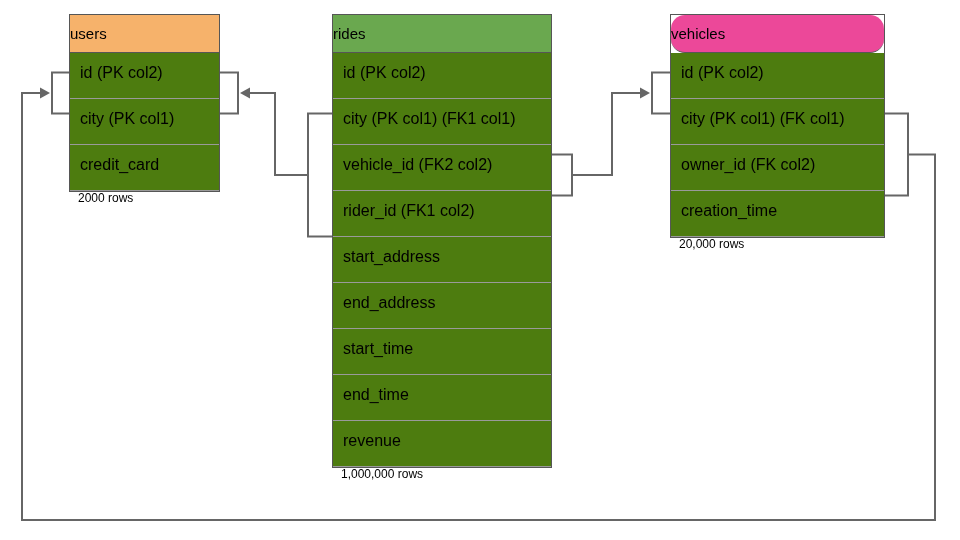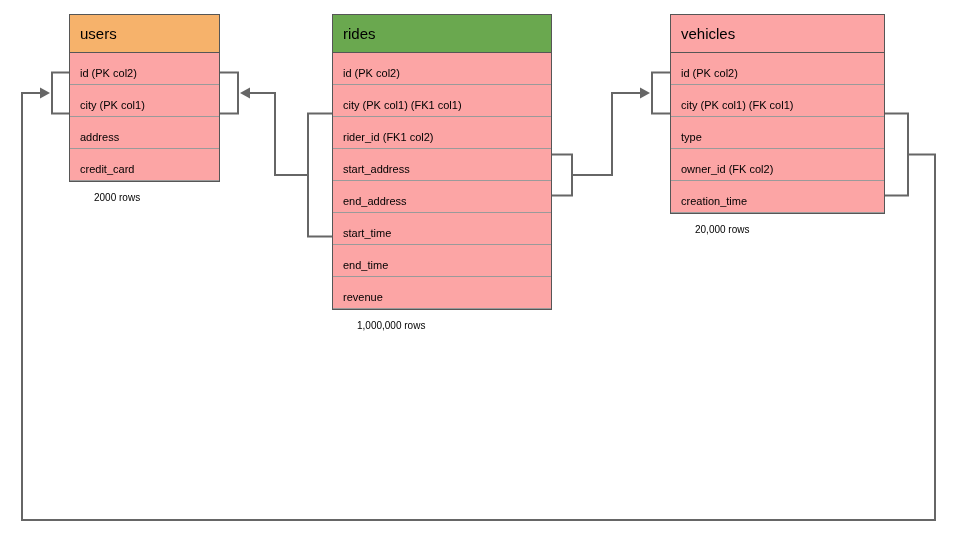--- a/index.html
+++ b/index.html
@@ -20,47 +20,45 @@
   .db-table{
     position:absolute;
     background:#ffffff;
     border:1px solid #565656;
     box-sizing:border-box;
     z-index:2;
   }
   .thead{
     height:38px;
     line-height:38px;
-    padding-left:10px;
     font-size:15px;
     color:#000000;
     border-bottom:1px solid #565656;
     box-sizing:border-box;
     white-space:nowrap;
   }
   .trow{
-    height:32px;
+    height:46px;
     line-height:40px;
     padding-left:10px;
-    font-size:11px;
+    font-size:16px;
     color:#000000;
-    background:#fca5a5;
+    background:#4d7c0f;
     border-bottom:1px solid #9a9a9a;
     box-sizing:border-box;
     white-space:nowrap;
   }
   .trow:last-of-type{
     border-bottom:none;
   }
   .rowcount{
     position:absolute;
     top:100%;
-    left:24px;
-    margin-top:11px;
-    font-size:10px;
+    left:8px;
+    font-size:12px;
     color:#000000;
     white-space:nowrap;
   }
   .connector-layer{
     position:absolute;
     top:0;
     left:0;
     width:960px;
     height:540px;
     z-index:1;
@@ -102,41 +100,40 @@
       <path d="M908 154.5 H935 V520 H22 V93 H40"></path>
       <path d="M70 72.5 H52 V113.5 H70"></path>
       <polygon points="50,93 40,87.5 40,98.5"></polygon>
     </g>
   </svg>
 
   <div class="db-table" style="left:69px;top:14px;width:151px;">
     <div class="thead" style="background-color: rgb(246, 178, 107);">users</div>
     <div class="trow">id (PK col2)</div>
     <div class="trow">city (PK col1)</div>
-    <div class="trow">address</div>
     <div class="trow">credit_card</div>
     <div class="rowcount">2000 rows</div>
   </div>
 
   <div class="db-table" style="left:332px;top:14px;width:220px;">
     <div class="thead" style="background-color: rgb(106, 168, 79);">rides</div>
     <div class="trow">id (PK col2)</div>
     <div class="trow">city (PK col1) (FK1 col1)</div>
+    <div class="trow">vehicle_id (FK2 col2)</div>
     <div class="trow">rider_id (FK1 col2)</div>
     <div class="trow">start_address</div>
     <div class="trow">end_address</div>
     <div class="trow">start_time</div>
     <div class="trow">end_time</div>
     <div class="trow">revenue</div>
     <div class="rowcount">1,000,000 rows</div>
   </div>
 
   <div class="db-table" style="left:670px;top:14px;width:215px;">
-    <div class="thead" style="background-color: #fca5a5;">vehicles</div>
+    <div class="thead" style="background-color: #ec4899; border-radius: 14px;">vehicles</div>
     <div class="trow">id (PK col2)</div>
     <div class="trow">city (PK col1) (FK col1)</div>
-    <div class="trow">type</div>
     <div class="trow">owner_id (FK col2)</div>
     <div class="trow">creation_time</div>
     <div class="rowcount">20,000 rows</div>
   </div>
 
 </div>
 
 </body></html>

